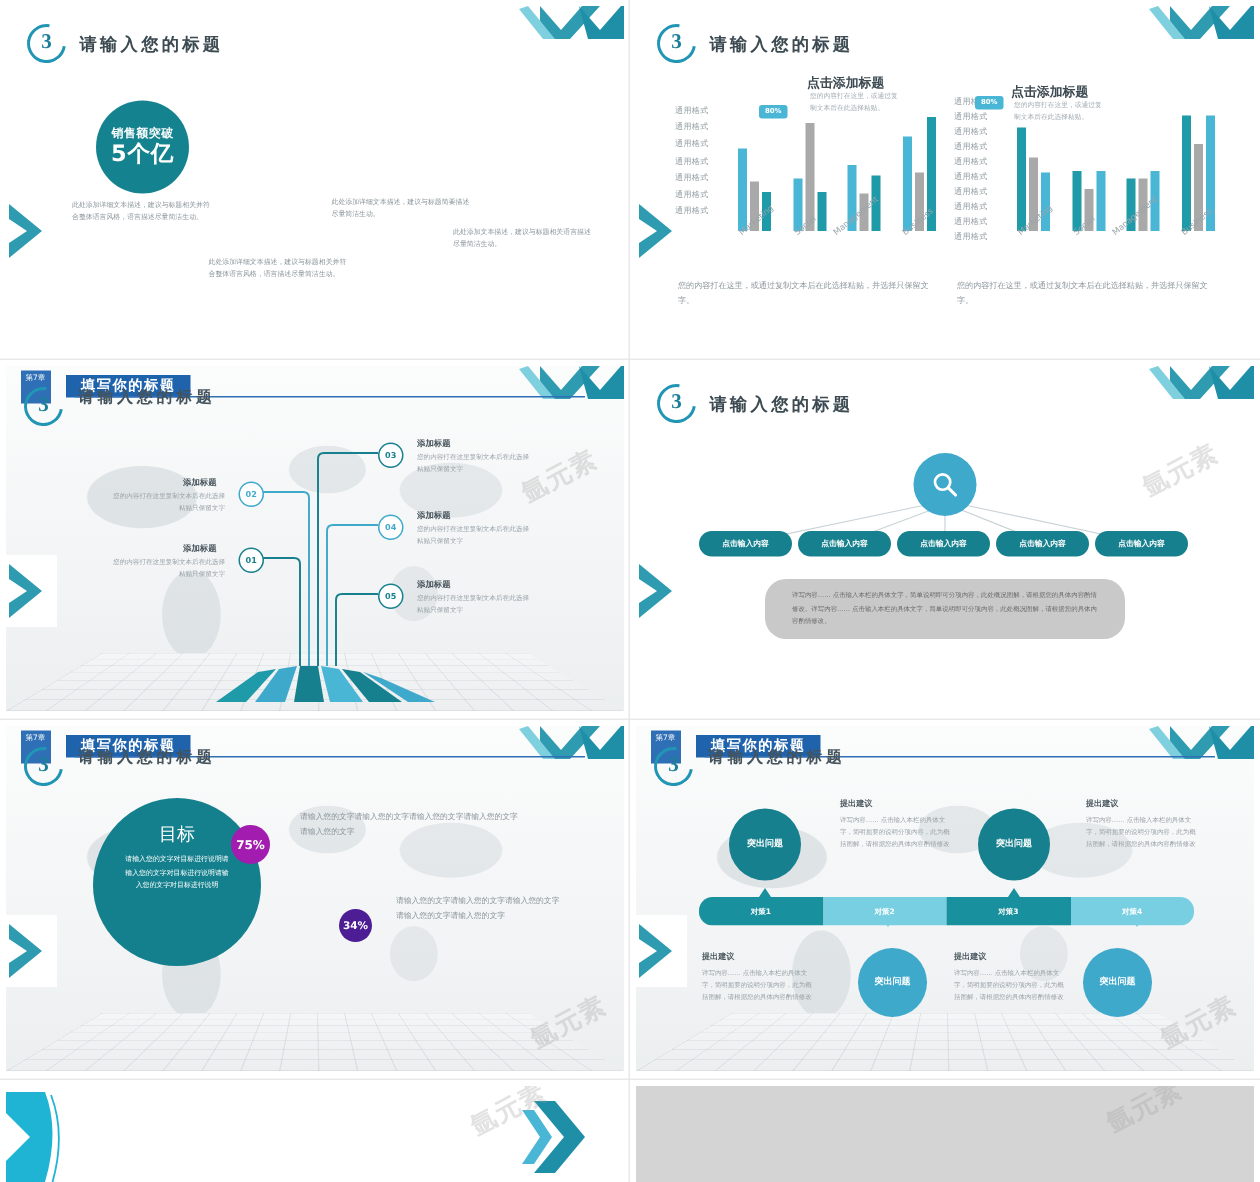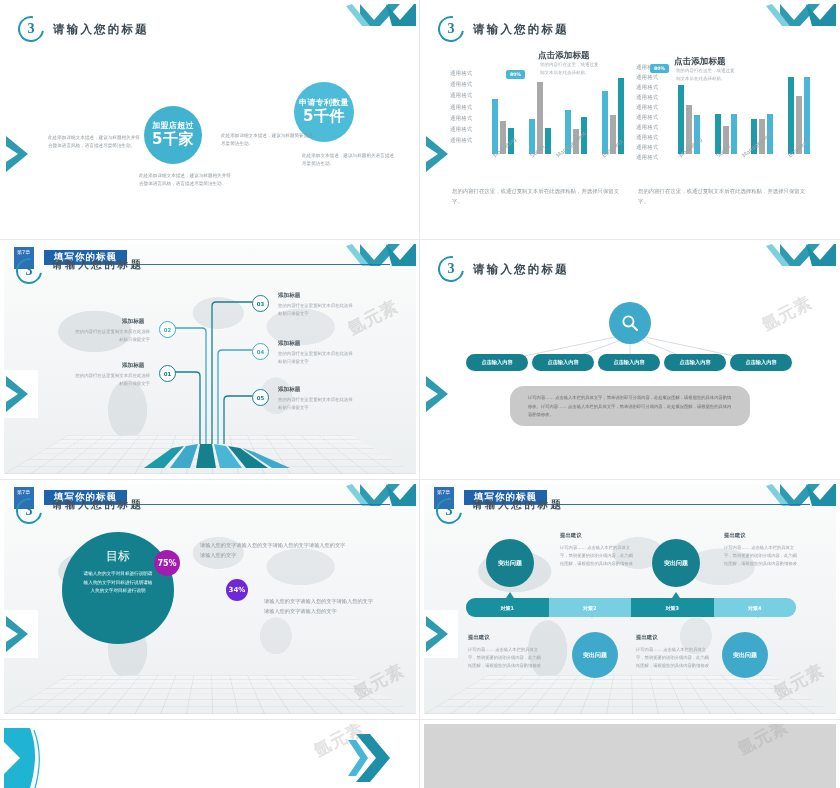--- a/index.html
+++ b/index.html
@@ -144,27 +144,23 @@
     </svg>
 
     <div class="hdr">
       <div class="numwrap">
         <div class="ring"></div>
         <div class="num">3</div>
       </div>
       <div class="hdr-title">请输入您的标题</div>
     </div>
 
-    <div class="circ" style="left:140px;top:102px;width:58px;height:58px;background:#41b2cf">
-      <div class="cap">加盟店超过</div>
-      <div class="big">5千家</div>
-    </div>
-    <div class="circ" style="left:290px;top:78px;width:60px;height:60px;background:#4cbcd8">
-      <div class="cap">申请专利数量</div>
-      <div class="big">5千件</div>
+    <div class="circ" style="left:60px;top:63px;width:62px;height:62px;background:#15838f">
+      <div class="cap">销售额突破</div>
+      <div class="big">5个亿</div>
     </div>
 
     <div class="note" style="left:44px;top:130px">此处添加详细文本描述，建议与标题相关并符合整体语言风格，语言描述尽量简洁生动。</div>
     <div class="note" style="left:135px;top:168px">此处添加详细文本描述，建议与标题相关并符合整体语言风格，语言描述尽量简洁生动。</div>
     <div class="note" style="left:217px;top:128px">此处添加详细文本描述，建议与标题简要描述尽量简洁生动。</div>
     <div class="note" style="left:298px;top:148px">此处添加文本描述，建议与标题相关语言描述尽量简洁生动。</div>
   </div>
 
   <div class="slide s2">
     <div class="bg-plain"></div>
@@ -421,21 +417,21 @@
     <div class="ribbon-under"></div>
     <div class="ribbon-sub">请输入您的标题</div>
 
     <div class="pin" style="left:58px;top:48px;width:112px;height:112px;background:#14808d">
       <div class="pin-t" style="top:16px;font-size:12px">目标</div>
       <div class="pin-t" style="top:38px;font-size:4.6px;line-height:1.9;padding:0 20px;box-sizing:border-box;font-weight:400">请输入您的文字对目标进行说明请输入您的文字对目标进行说明请输入您的文字对目标进行说明</div>
     </div>
     <div class="badge" style="left:150px;top:66px;width:26px;height:26px;background:#a21caf;font-size:8px">75%</div>
     <div class="sidetxt" style="left:196px;top:56px;width:150px">请输入您的文字请输入您的文字请输入您的文字请输入您的文字请输入您的文字</div>
 
-    <div class="badge" style="left:222px;top:95px;width:22px;height:22px;background:#6d28d9;font-size:7px">34%</div>
+    <div class="badge" style="left:222px;top:122px;width:22px;height:22px;background:#4c1d95;font-size:7px">34%</div>
     <div class="sidetxt" style="left:260px;top:112px;width:110px">请输入您的文字请输入您的文字请输入您的文字请输入您的文字请输入您的文字</div>
 
     <div class="wm" style="right:10px;top:186px">氩元素</div>
   </div>
 
   <div class="slide s6">
     <div class="bg-map"></div>
     <div class="bg-floor"></div>
     <svg class="deco-tr" viewBox="0 0 86 22">
       <path d="M30 0 L44 16 L58 0 L70 0 L50 22 L38 22 L30 10 Z" fill="#2e9bb0"></path>

